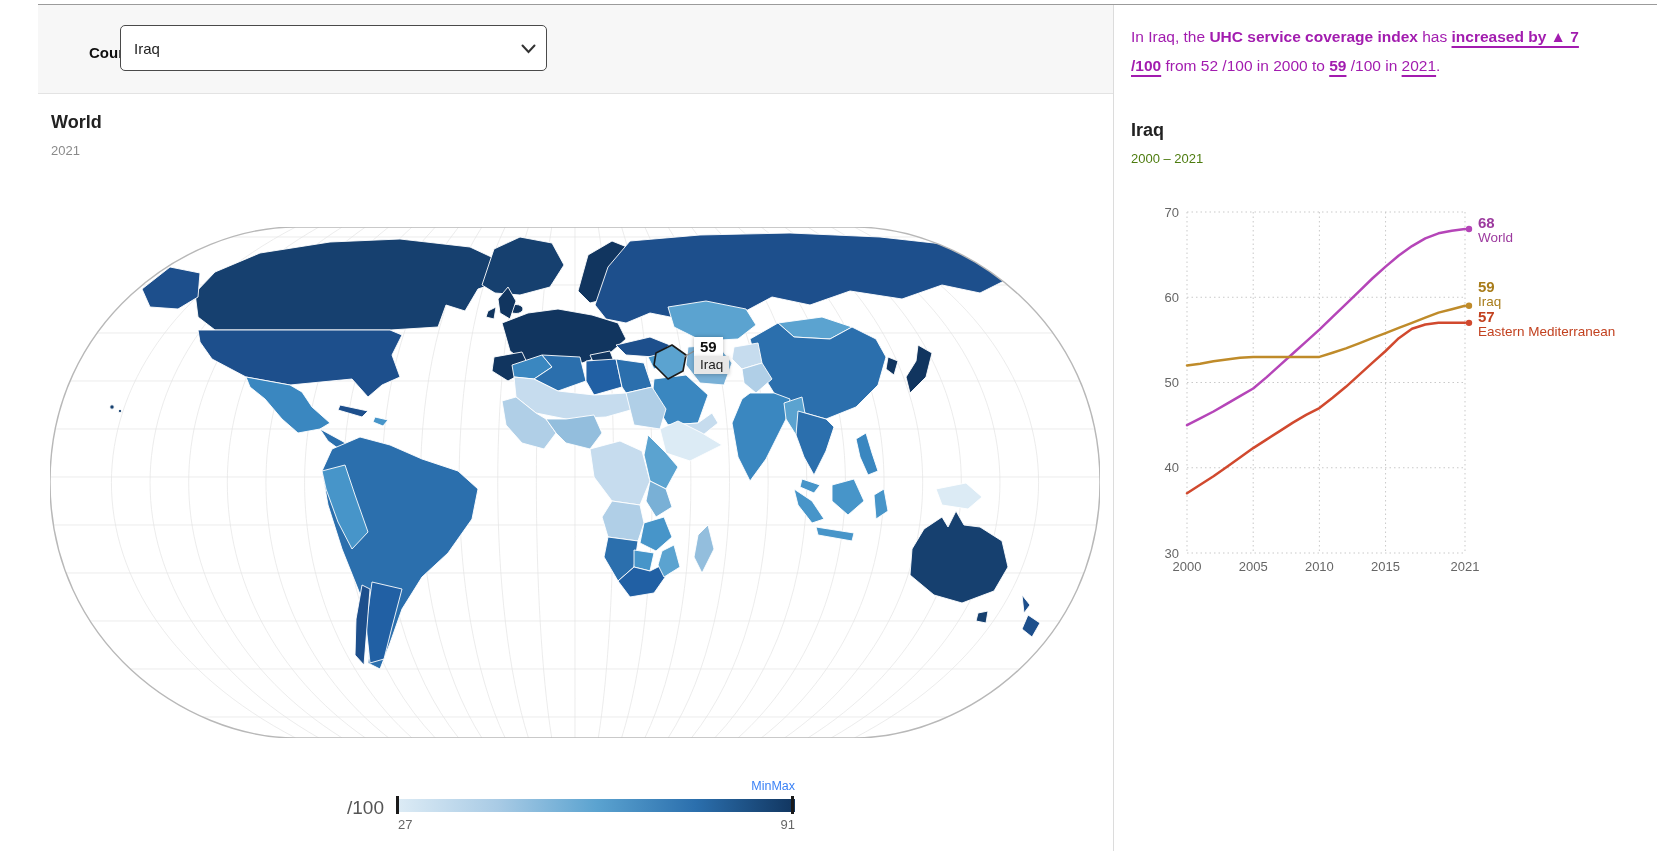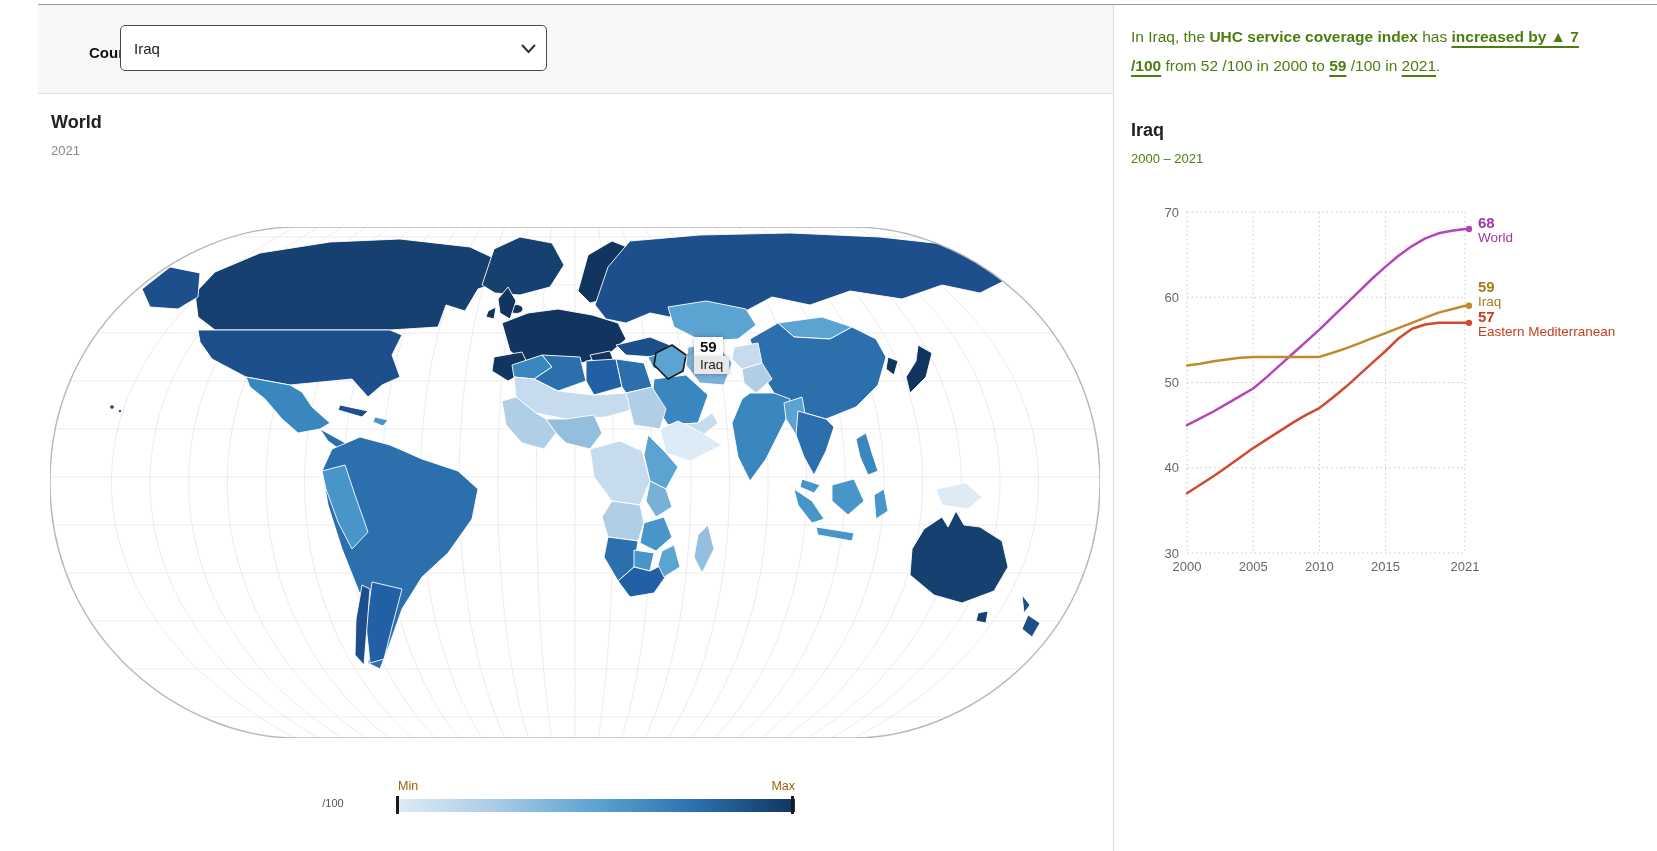--- a/index.html
+++ b/index.html
@@ -26,28 +26,28 @@
   .tt-name{display:inline-block;background:#e7e7e7;font-size:13.5px;color:#222;
     padding:2px 6px;line-height:14px;box-shadow:0 1px 4px rgba(0,0,0,.22);}
 
   
   .mc0{fill:var(--b0)}.mc1{fill:var(--b1)}.mc2{fill:var(--b2)}.mc3{fill:var(--b3)}
   .mc4{fill:var(--b4)}.mc5{fill:var(--b5)}.mc6{fill:var(--b6)}.mc7{fill:var(--b7)}
   .mc8{fill:var(--b8)}.mc9{fill:var(--b9)}.mc10{fill:var(--b10)}.mc11{fill:var(--b11)}.mc12{fill:var(--b12)}
   .land{stroke:#fff;stroke-width:0.9;stroke-linejoin:round;}
 
   
-  .legend-unit{position:absolute;left:302px;top:797px;width:62px;text-align:center;font-size:11px;color:#555;}
-  .legend-row{position:absolute;left:398px;top:779px;width:397px;display:flex;justify-content:space-between;font-size:12.5px;color:#a16207;}
+  .legend-unit{position:absolute;left:322px;top:797px;width:62px;text-align:right;font-size:19px;color:#555;}
+  .legend-row{position:absolute;left:398px;top:779px;width:397px;display:flex;justify-content:flex-end;font-size:12.5px;color:#3b82f6;}
   .legend-bar{position:absolute;left:398px;top:799px;width:397px;height:13px;}
   .legend-tick{position:absolute;top:796px;width:3px;height:18px;background:#1a1a1a;}
   .legend-vals{position:absolute;left:398px;top:817px;width:397px;display:flex;justify-content:space-between;font-size:13px;color:#666;}
 
   
-  .summary{position:absolute;left:1131px;top:22px;width:476px;font-size:15.5px;line-height:29px;color:#4d7c0f;}
+  .summary{position:absolute;left:1131px;top:22px;width:476px;font-size:15.5px;line-height:29px;color:#a21caf;}
   .summary b{font-weight:bold;}
   .summary .ul{text-decoration:underline;text-decoration-thickness:1.8px;text-underline-offset:4px;}
   .chart-title{position:absolute;left:1131px;top:120px;font-size:18px;font-weight:bold;color:#222;}
   .chart-sub{position:absolute;left:1131px;top:151px;font-size:13px;color:#4d7c0f;}
   .chart-wrap{position:absolute;left:1113px;top:185px;width:544px;height:400px;}
 </style>
 </head>
 <body>
 
 <div class="canvas">
@@ -199,20 +199,24 @@
   </div>
 
   <div class="legend-unit">/100</div>
   <div class="legend-row">
     <span>Min</span>
     <span>Max</span>
   </div>
   <div class="legend-bar" id="legendBar" style="background: linear-gradient(to right, rgb(220, 235, 245), rgb(169, 203, 229), rgb(91, 163, 208), rgb(43, 111, 173), rgb(17, 53, 95));"></div>
   <div class="legend-tick" style="left:396px;"></div>
   <div class="legend-tick" style="left:791px;"></div>
+  <div class="legend-vals">
+    <span>27</span>
+    <span>91</span>
+  </div>
 
   <div class="summary" id="summaryText"><span>In Iraq, the </span><b>UHC service coverage index</b><span> has </span><b class="ul">increased by ▲ 7 /100</b><span> from 52 /100 in 2000 to </span><b class="ul">59</b><span> /100 in </span><span class="ul">2021</span><span>.</span></div>
   <div class="chart-title">Iraq</div>
   <div class="chart-sub">2000 – 2021</div>
   <div class="chart-wrap">
     <svg id="chartSvg" width="544" height="400" viewBox="0 0 544 400">
         <g>
           <line x1="74" y1="368" x2="352" y2="368" stroke="#c9c9c9" stroke-width="1" stroke-dasharray="1.5 3"></line>
           <line x1="74" y1="282.75" x2="352" y2="282.75" stroke="#c9c9c9" stroke-width="1" stroke-dasharray="1.5 3"></line>
           <line x1="74" y1="197.5" x2="352" y2="197.5" stroke="#c9c9c9" stroke-width="1" stroke-dasharray="1.5 3"></line>

